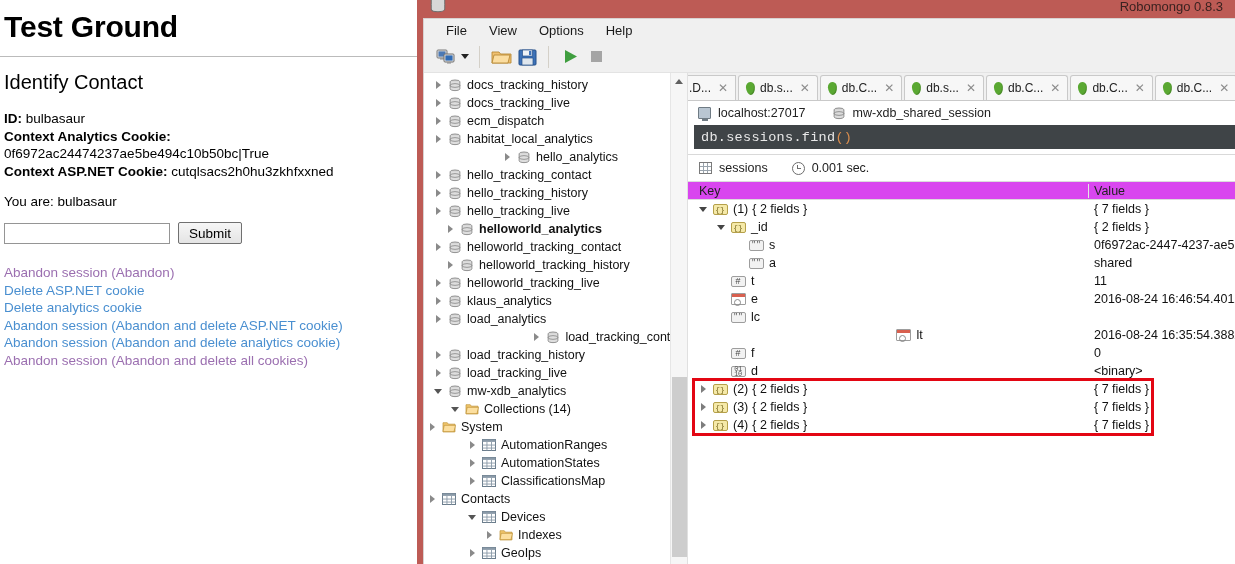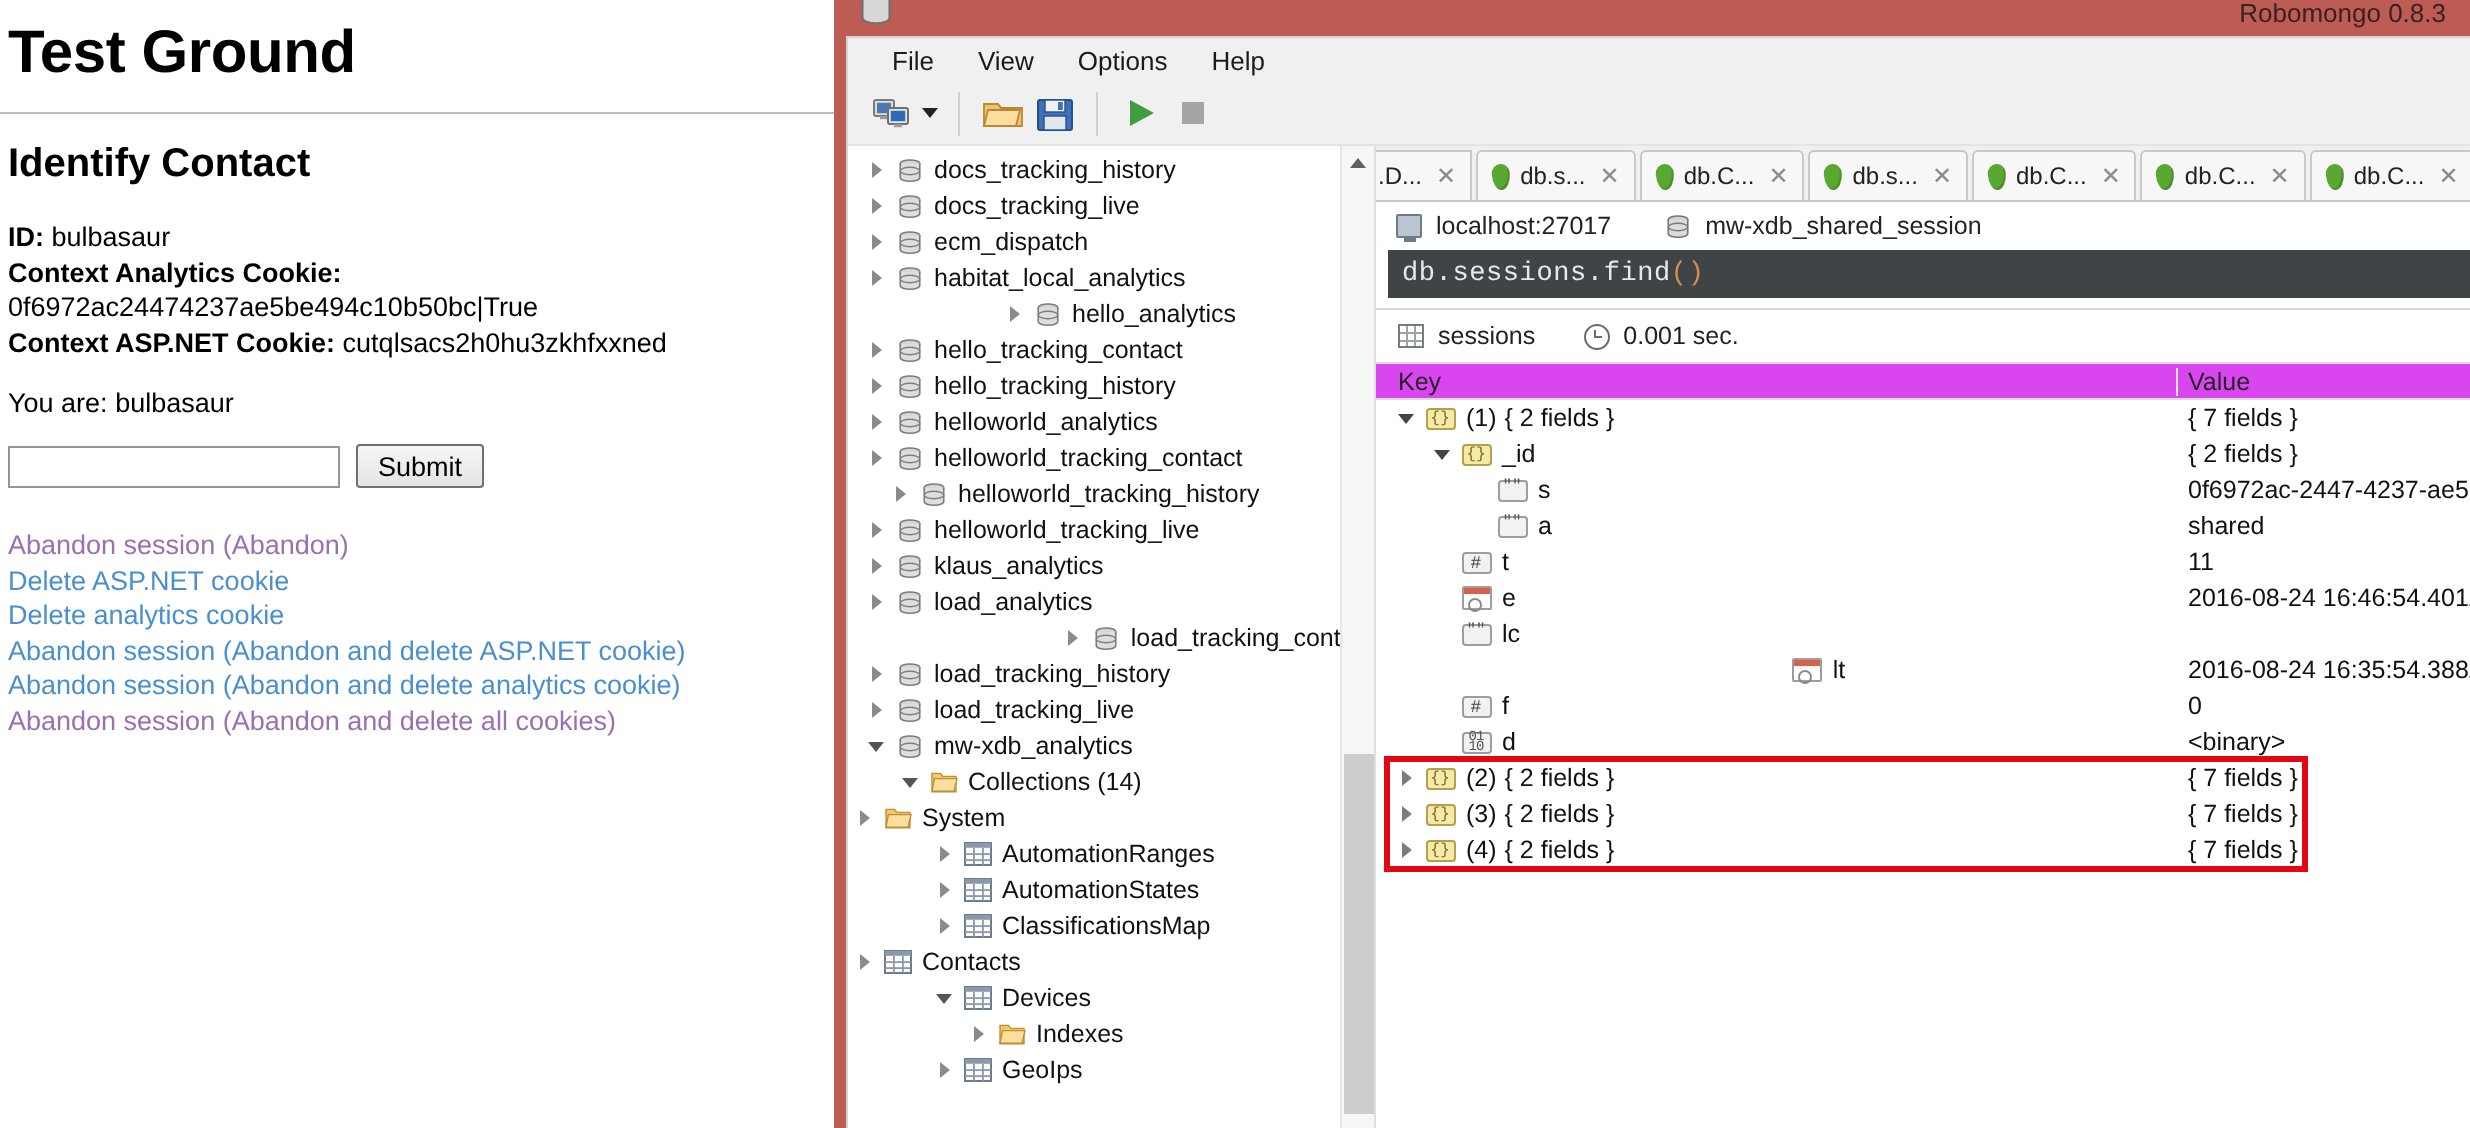--- a/index.html
+++ b/index.html
@@ -16,21 +16,21 @@
   #webpage {
     position:absolute; left:0; top:0; width:417px; height:564px;
     background:#fff; overflow:hidden;
   }
   .wp-title {
     font-size:30px; font-weight:bold; color:#000;
     margin:10px 0 12px 4px; letter-spacing:-0.2px;
   }
   .wp-hr { border:0; border-top:1px solid #bbb; margin:0 0 14px 0; }
   .wp-h2 {
-    font-size:20px; font-weight:bold; color:#000;
+    font-size:20px; font-weight:normal; color:#000;
     margin:0 0 16px 4px;
   }
   .wp-line { font-size:13.5px; color:#000; margin:0 0 1px 4px; line-height:17px; }
   .wp-line b { font-weight:bold; }
   .wp-blank { height:12px; }
   .wp-form { margin:12px 0 0 4px; display:flex; align-items:center; gap:8px; }
   .wp-input {
     width:166px; height:21px; border:1px solid #959595;
     background:#fff; font-family:"Liberation Sans", sans-serif; font-size:13px;
     padding:1px 3px;
@@ -485,20 +485,33 @@
               <span class="tw-arrow">
                 <i></i>
               </span>
               <span class="tw-icon">
                 <svg width="14" height="13" viewBox="0 0 16 16">
                   <ellipse cx="8" cy="3.5" rx="6" ry="2.3" fill="#d5d5d5" stroke="#7d7d7d" stroke-width="1"></ellipse>
                   <path d="M2 3.5v8.5c0 1.3 2.7 2.3 6 2.3s6-1 6-2.3V3.5" fill="#dedede" stroke="#7d7d7d" stroke-width="1"></path>
                   <ellipse cx="8" cy="8" rx="6" ry="2.3" fill="none" stroke="#7d7d7d" stroke-width="0.9"></ellipse>
                 </svg>
               </span>
+              <span class="tw-label">hello_tracking_live</span>
+            </div>
+            <div class="tree-row" style="padding-left: 18px; font-weight: bold;">
+              <span class="tw-arrow">
+                <i></i>
+              </span>
+              <span class="tw-icon">
+                <svg width="14" height="13" viewBox="0 0 16 16">
+                  <ellipse cx="8" cy="3.5" rx="6" ry="2.3" fill="#d5d5d5" stroke="#7d7d7d" stroke-width="1"></ellipse>
+                  <path d="M2 3.5v8.5c0 1.3 2.7 2.3 6 2.3s6-1 6-2.3V3.5" fill="#dedede" stroke="#7d7d7d" stroke-width="1"></path>
+                  <ellipse cx="8" cy="8" rx="6" ry="2.3" fill="none" stroke="#7d7d7d" stroke-width="0.9"></ellipse>
+                </svg>
+              </span>
               <span class="tw-label">helloworld_analytics</span>
             </div>
             <div class="tree-row" style="padding-left: 6px;">
               <span class="tw-arrow">
                 <i></i>
               </span>
               <span class="tw-icon">
                 <svg width="14" height="13" viewBox="0 0 16 16">
                   <ellipse cx="8" cy="3.5" rx="6" ry="2.3" fill="#d5d5d5" stroke="#7d7d7d" stroke-width="1"></ellipse>
                   <path d="M2 3.5v8.5c0 1.3 2.7 2.3 6 2.3s6-1 6-2.3V3.5" fill="#dedede" stroke="#7d7d7d" stroke-width="1"></path>

